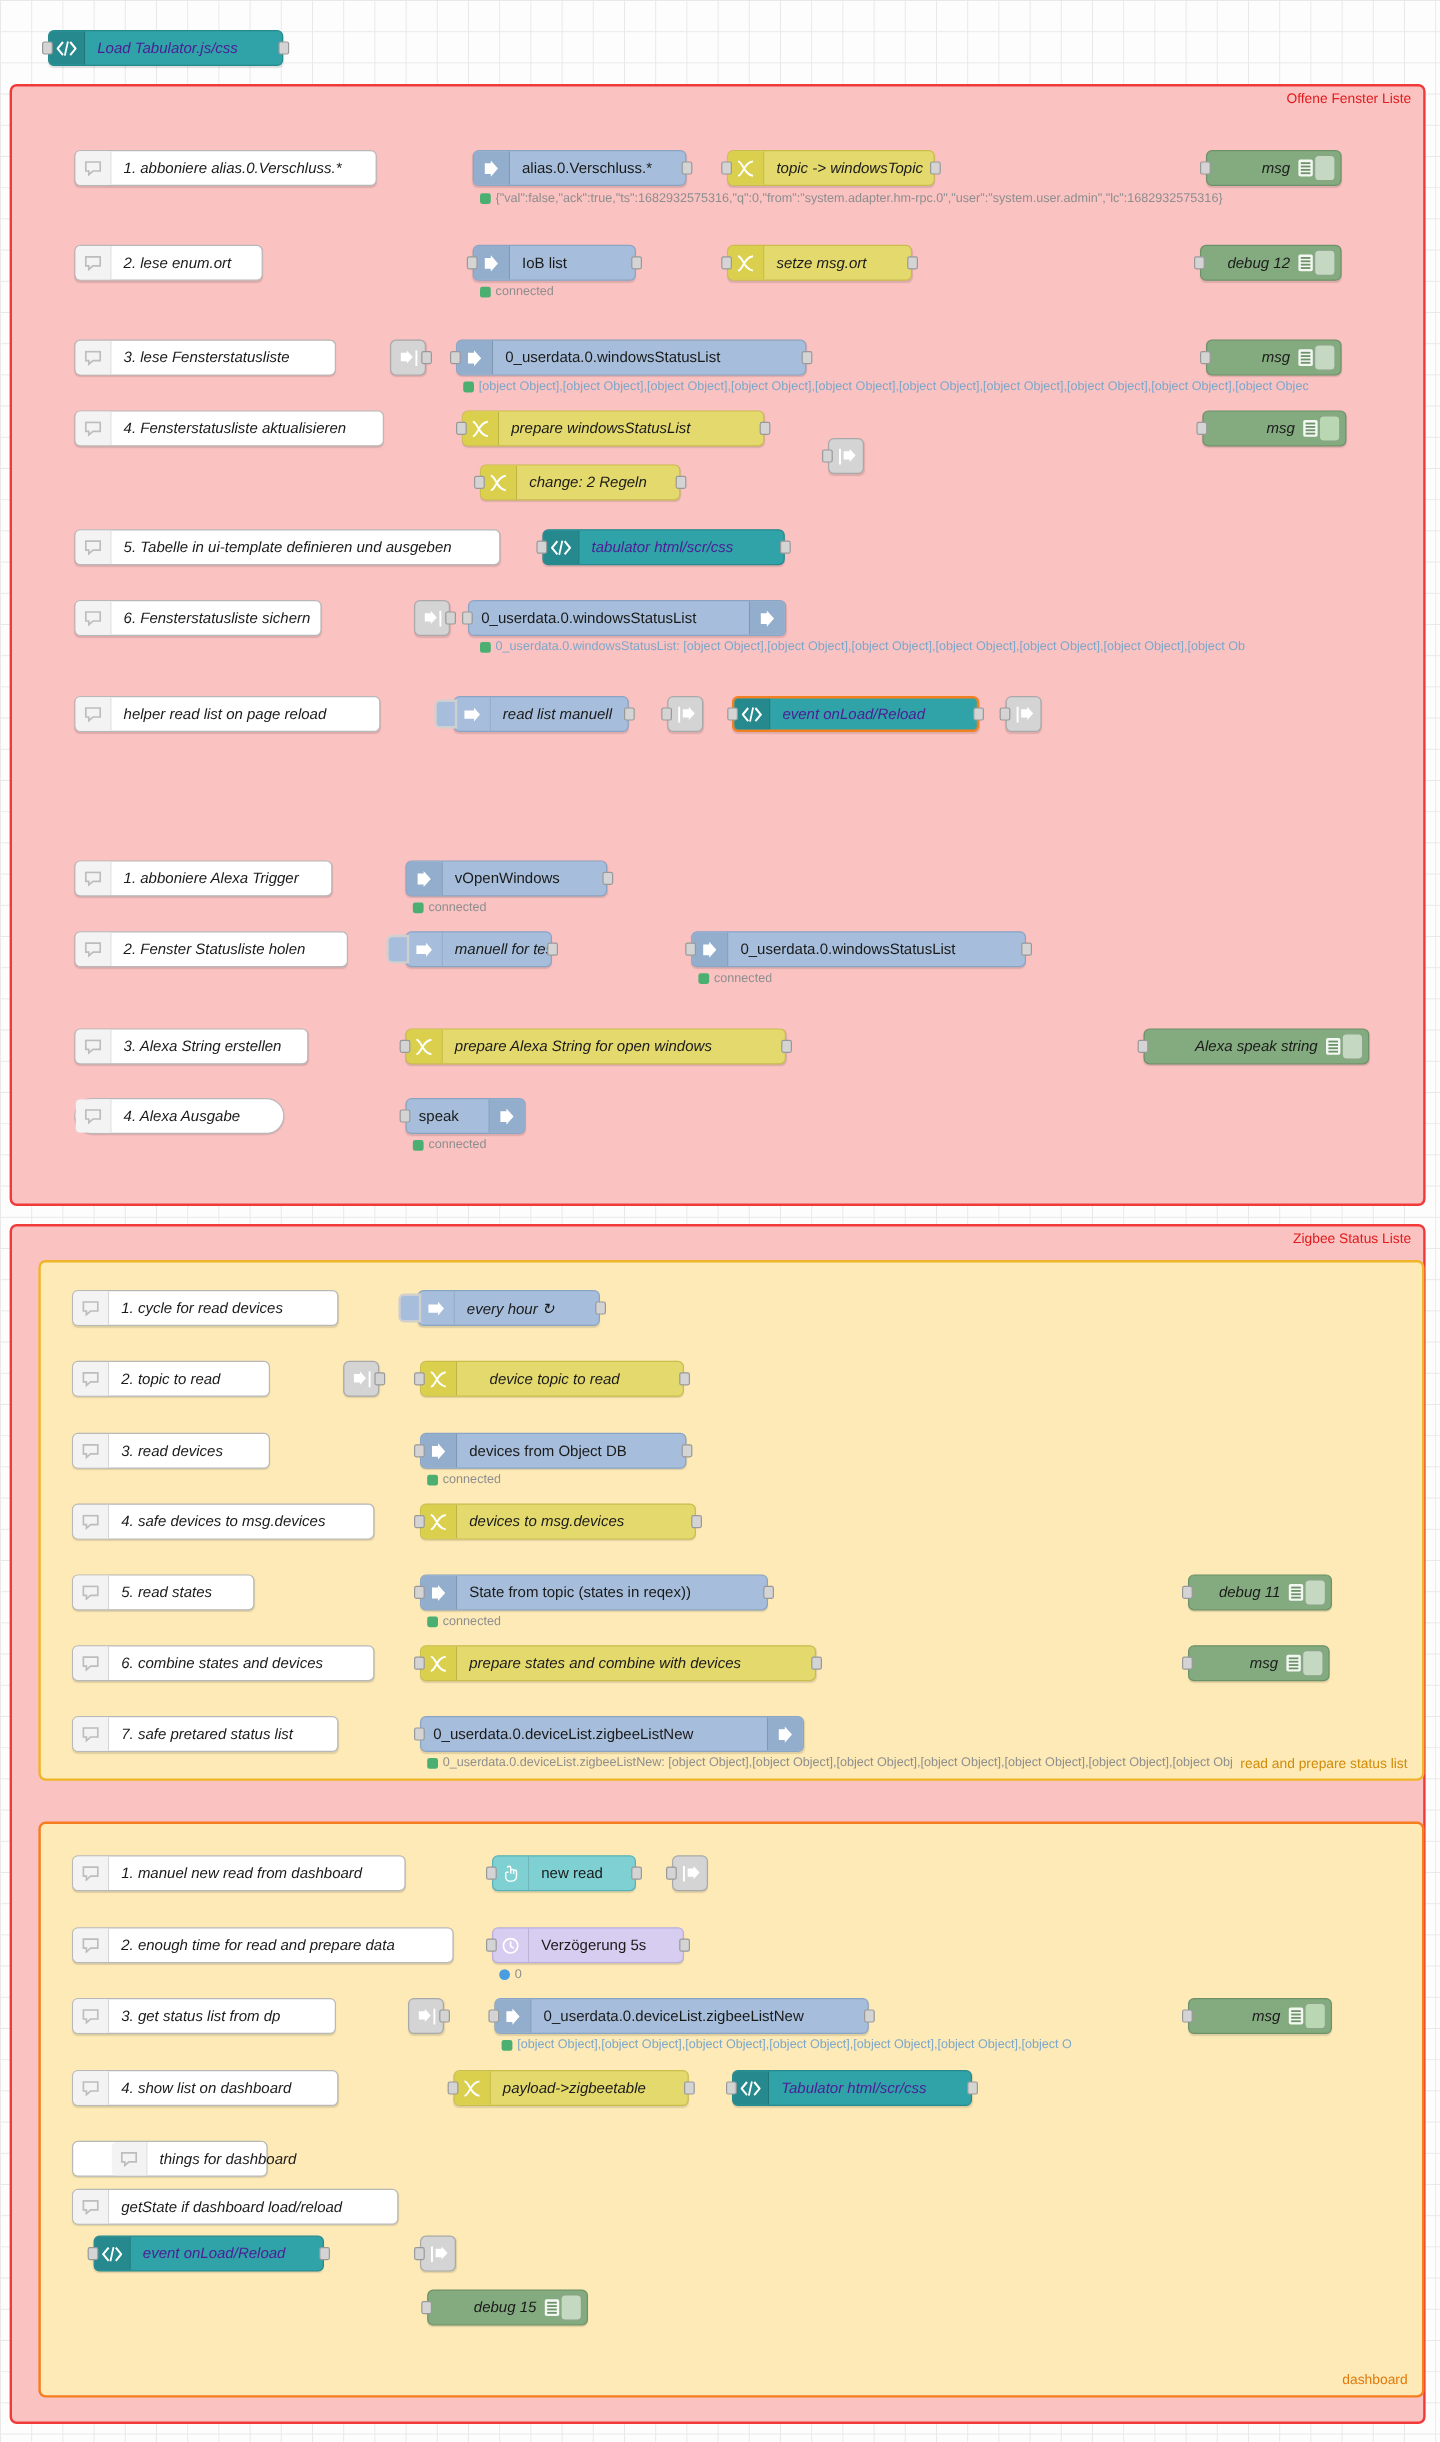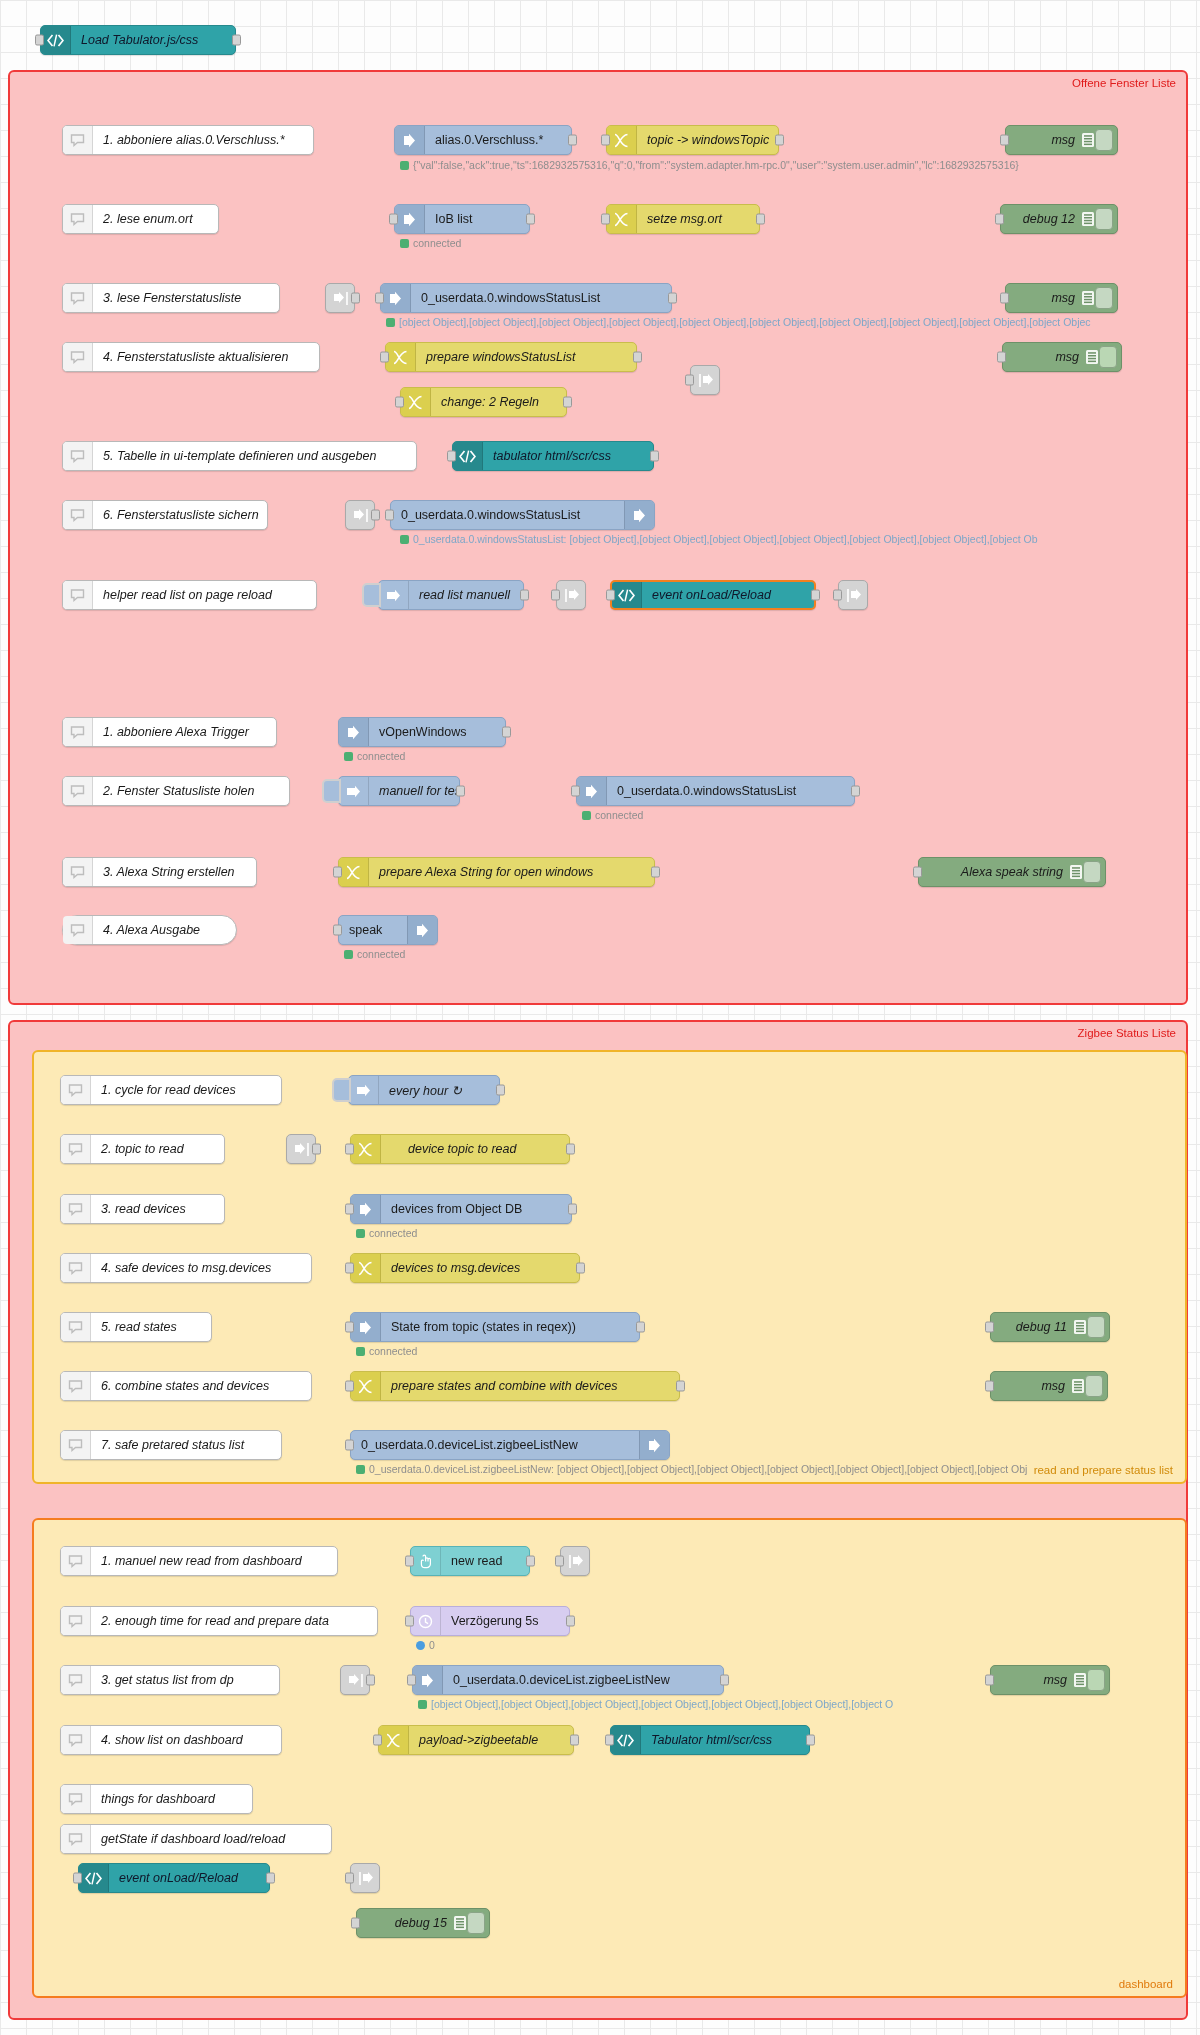--- a/index.html
+++ b/index.html
@@ -95,21 +95,21 @@
   .n-comment .ico { background: #f3f3f3; }
   .n-comment .lbl { font-style: italic; }
 
   .n-iob { background: #a6bedb; border-color: #8aa4c4; }
   .n-iob .ico { background: #93aecd; }
 
   .n-func { background: #e4d96d; border-color: #c9bd4b; }
   .n-func .ico { background: #dbcf4e; }
   .n-func .lbl { font-style: italic; }
 
-  .n-template { background: #2fa3a8; border-color: #26898d; color: #0f172a; }
+  .n-template { background: #2fa3a8; border-color: #26898d; color: #4c1d95; }
   .n-template .ico { background: #26898d; }
   .n-template .lbl { font-style: italic; }
 
   .n-debug { background: #84ab7f; border-color: #6d9168; }
   .n-debug .lbl { justify-content: flex-end; padding-right: 6px; font-style: italic; }
 
   .n-delay { background: #d7cdf0; border-color: #b9aedb; }
 
   .n-ui-btn { background: #7ed0d2; border-color: #57b3b6; }
 
@@ -646,21 +646,21 @@
     <span class="port in"></span>
     <span class="ico">
       <svg class="glyph" width="15" height="15" viewBox="0 0 15 15">
           <path d="M1 1.5 C5 1.5 6 13 13.5 13.5 M1 13.5 C5 13.5 6 2 13.5 1.5" stroke="#fff" stroke-width="1.6" fill="none"></path>
         </svg>
     </span>
     <span class="lbl">prepare Alexa String for open windows</span>
     <span class="port out"></span>
   </div>
 
-  <div class="node n-debug" style="left:918px; top:857px; width:188px;align-items:center;">
+  <div class="node n-debug" style="left:953px; top:857px; width:188px;align-items:center;">
     <span class="port in"></span>
     <span class="lbl">Alexa speak string</span>
     <span class="dbg-bars">
       <svg class="glyph" width="14" height="16" viewBox="0 0 14 16">
           <rect x="1" y="1" width="12" height="14" rx="1.5" fill="#fff" opacity=".9"></rect>
           <g fill="#6d9168">
             <rect x="3" y="3.2" width="8" height="1.5"></rect>
             <rect x="3" y="6" width="8" height="1.5"></rect>
             <rect x="3" y="8.8" width="8" height="1.5"></rect>
             <rect x="3" y="11.6" width="8" height="1.5"></rect>
@@ -907,21 +907,21 @@
     <span class="lbl">3. get status list from dp</span>
   </div>
   <div class="node n-comment" style="left:60px; top:1725px; width:222px;">
     <span class="ico">
       <svg class="glyph" width="15" height="13" viewBox="0 0 15 13">
           <path d="M1.5 1 h12 v7.5 h-6 l-3.5 3 v-3 h-2.5 z" fill="none" stroke="#bdbdbd" stroke-width="1.4"></path>
         </svg>
     </span>
     <span class="lbl">4. show list on dashboard</span>
   </div>
-  <div class="node n-comment" style="left:60px; top:1784px; width:193px;">
+  <div class="node n-comment" style="left:60px; top:1784px; width:163px;padding-left:32px;">
     <span class="ico">
       <svg class="glyph" width="15" height="13" viewBox="0 0 15 13">
           <path d="M1.5 1 h12 v7.5 h-6 l-3.5 3 v-3 h-2.5 z" fill="none" stroke="#bdbdbd" stroke-width="1.4"></path>
         </svg>
     </span>
     <span class="lbl">things for dashboard</span>
   </div>
   <div class="node n-comment" style="left:60px; top:1824px; width:272px;">
     <span class="ico">
       <svg class="glyph" width="15" height="13" viewBox="0 0 15 13">

